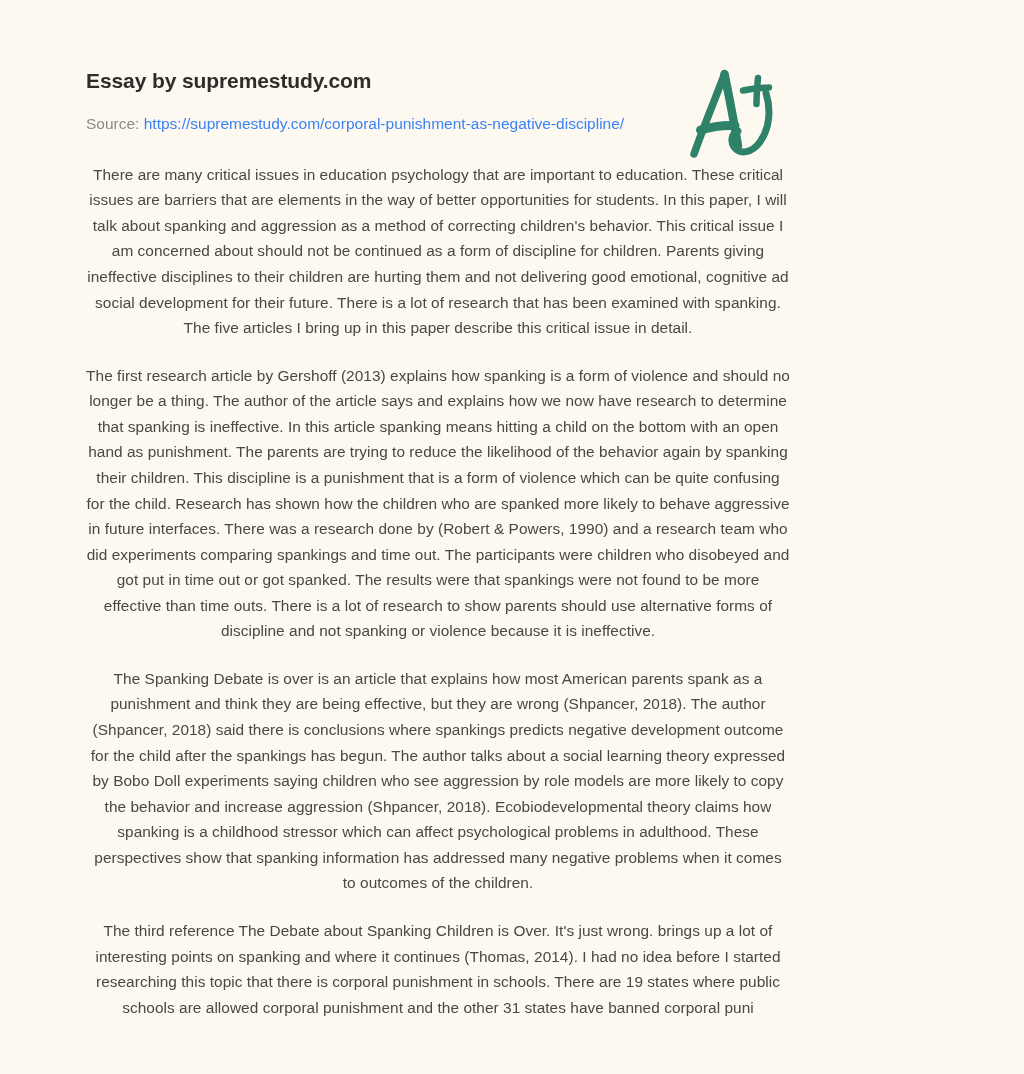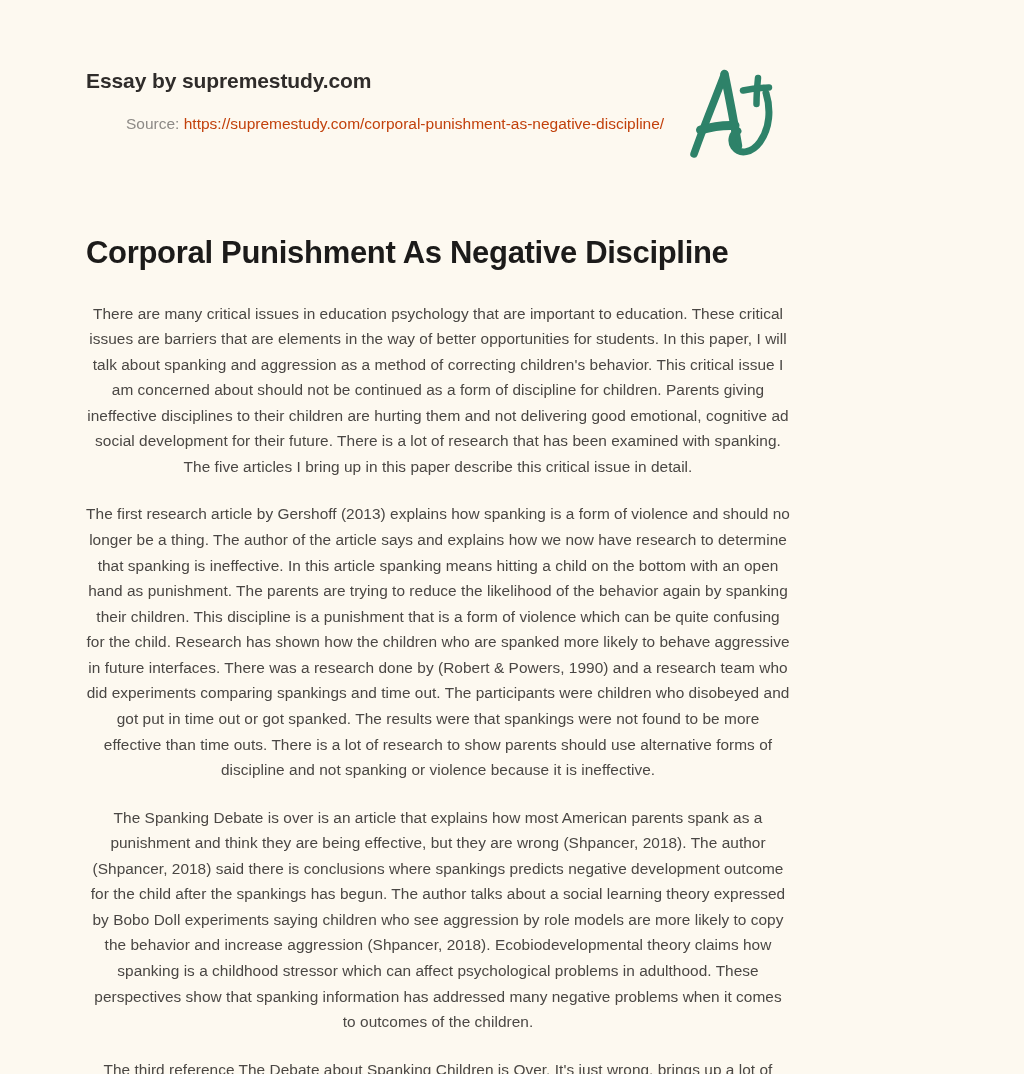--- a/index.html
+++ b/index.html
@@ -40,25 +40,24 @@
 
   .source-line {
     margin-top: 22px;
     font-size: 15.5px;
     line-height: 1.2;
     white-space: nowrap;
   }
 
   .source-label {
     color: #8d8a86;
-    margin-left: 40px;
   }
 
   .source-url {
-    color: #c2410c;
+    color: #3b82f6;
     text-decoration: none;
   }
 
   .logo {
     position: absolute;
     top: 62px;
     right: 0px;
     width: 118px;
     height: 118px;
   }
@@ -121,21 +120,20 @@
 
           <path d="M71 28.5 C79 26.8, 88 25.8, 97 25.5" stroke-width="6.5"></path>
 
           <path d="M94 31 C99 47, 98 66, 88 80 C80 91, 68 93, 62 85 C58 79, 60 71, 66 69" stroke-width="7"></path>
         </g>
       </svg>
     </div>
 
   </div>
 
-  <h1 class="doc-title">Corporal Punishment As Negative Discipline</h1>
 
   <div class="article">
     <p>There are many critical issues in education psychology that are important to education. These critical issues are barriers that are elements in the way of better opportunities for students. In this paper, I will talk about spanking and aggression as a method of correcting children's behavior. This critical issue I am concerned about should not be continued as a form of discipline for children. Parents giving ineffective disciplines to their children are hurting them and not delivering good emotional, cognitive ad social development for their future. There is a lot of research that has been examined with spanking. The five articles I bring up in this paper describe this critical issue in detail.</p>
     <p>The first research article by Gershoff (2013) explains how spanking is a form of violence and should no longer be a thing. The author of the article says and explains how we now have research to determine that spanking is ineffective. In this article spanking means hitting a child on the bottom with an open hand as punishment. The parents are trying to reduce the likelihood of the behavior again by spanking their children. This discipline is a punishment that is a form of violence which can be quite confusing for the child. Research has shown how the children who are spanked more likely to behave aggressive in future interfaces. There was a research done by (Robert &amp; Powers, 1990) and a research team who did experiments comparing spankings and time out. The participants were children who disobeyed and got put in time out or got spanked. The results were that spankings were not found to be more effective than time outs. There is a lot of research to show parents should use alternative forms of discipline and not spanking or violence because it is ineffective.</p>
     <p>The Spanking Debate is over is an article that explains how most American parents spank as a punishment and think they are being effective, but they are wrong (Shpancer, 2018). The author (Shpancer, 2018) said there is conclusions where spankings predicts negative development outcome for the child after the spankings has begun. The author talks about a social learning theory expressed by Bobo Doll experiments saying children who see aggression by role models are more likely to copy the behavior and increase aggression (Shpancer, 2018). Ecobiodevelopmental theory claims how spanking is a childhood stressor which can affect psychological problems in adulthood. These perspectives show that spanking information has addressed many negative problems when it comes to outcomes of the children.</p>
     <p>The third reference The Debate about Spanking Children is Over. It's just wrong. brings up a lot of interesting points on spanking and where it continues (Thomas, 2014). I had no idea before I started researching this topic that there is corporal punishment in schools. There are 19 states where public schools are allowed corporal punishment and the other 31 states have banned corporal puni</p>
   </div>
 
 </div>
 

